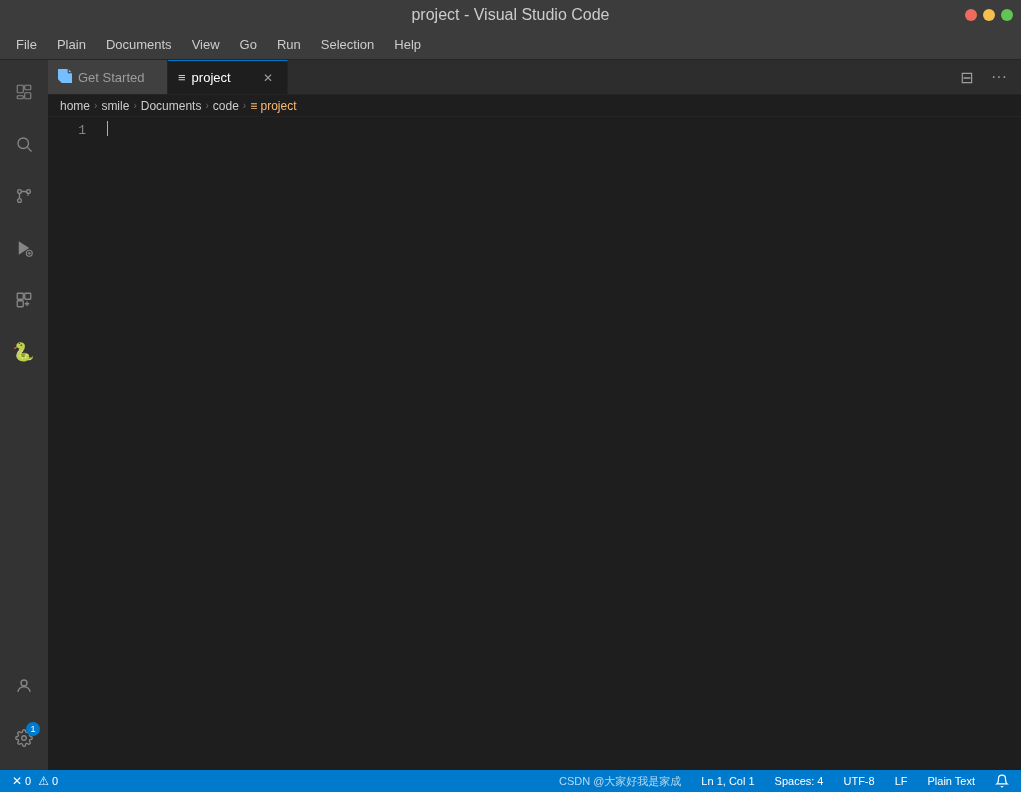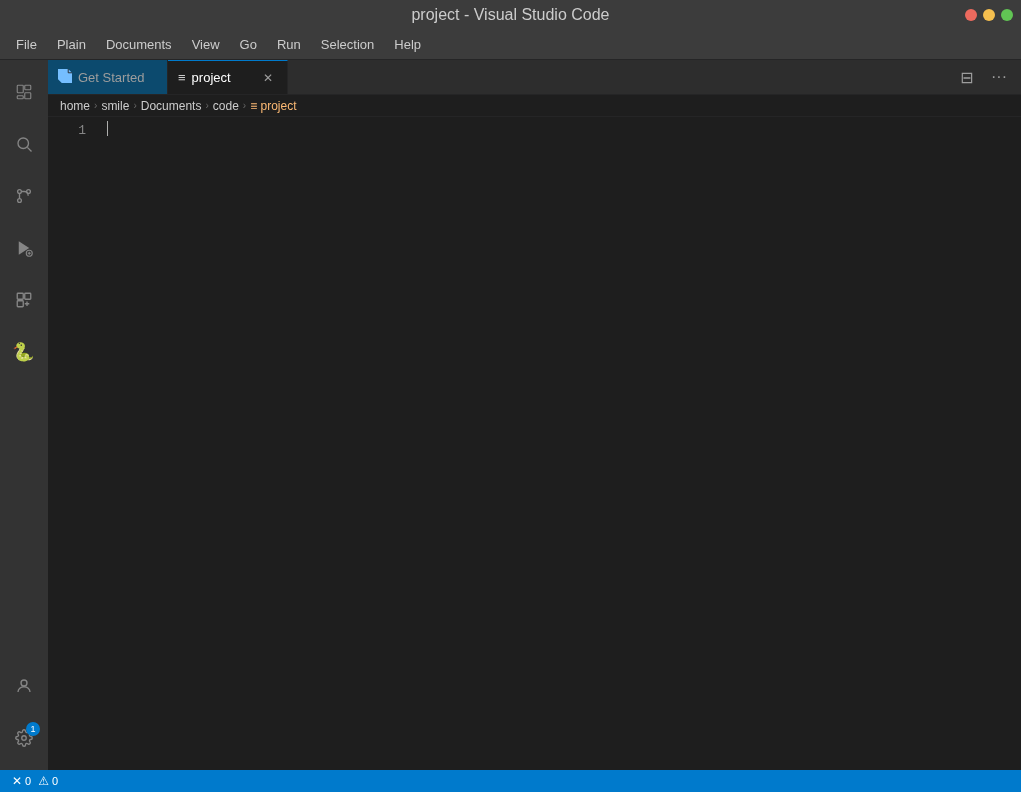--- a/index.html
+++ b/index.html
@@ -135,21 +135,21 @@
       border-bottom: 1px solid #252526;
     }
     .tab {
       display: flex;
       align-items: center;
       padding: 0 10px;
       gap: 6px;
       font-size: 13px;
       cursor: pointer;
       color: #9d9d9d;
-      background: #0c4a6e;
+      background: #404040;
       border-right: 1px solid #252526;
       min-width: 120px;
       position: relative;
     }
     .tab.active {
       background: #1e1e1e;
       color: #ffffff;
       border-top: 1px solid #007acc;
     }
     .tab .tab-icon { font-size: 13px; }
@@ -425,13 +425,27 @@
 
 <div id="status-bar">
   <div class="status-left">
     <div class="status-item">
       <span style="font-size:12px;">✕</span>
       <span>0</span>
       <span style="font-size:12px; margin-left:4px;">⚠</span>
       <span>0</span>
     </div>
   </div>
+  <div class="status-right">
+    <span class="status-item" style="color:rgba(255,255,255,0.7); font-size:11px;">CSDN @大家好我是家成</span>
+    <span class="status-item">Ln 1, Col 1</span>
+    <span class="status-item">Spaces: 4</span>
+    <span class="status-item">UTF-8</span>
+    <span class="status-item">LF</span>
+    <span class="status-item">Plain Text</span>
+    <span class="status-item">
+      <svg width="14" height="14" viewBox="0 0 24 24" fill="none" stroke="white" stroke-width="2">
+        <path d="M18 8A6 6 0 0 0 6 8c0 7-3 9-3 9h18s-3-2-3-9"></path>
+        <path d="M13.73 21a2 2 0 0 1-3.46 0"></path>
+      </svg>
+    </span>
+  </div>
 </div>
 
 </body></html>

